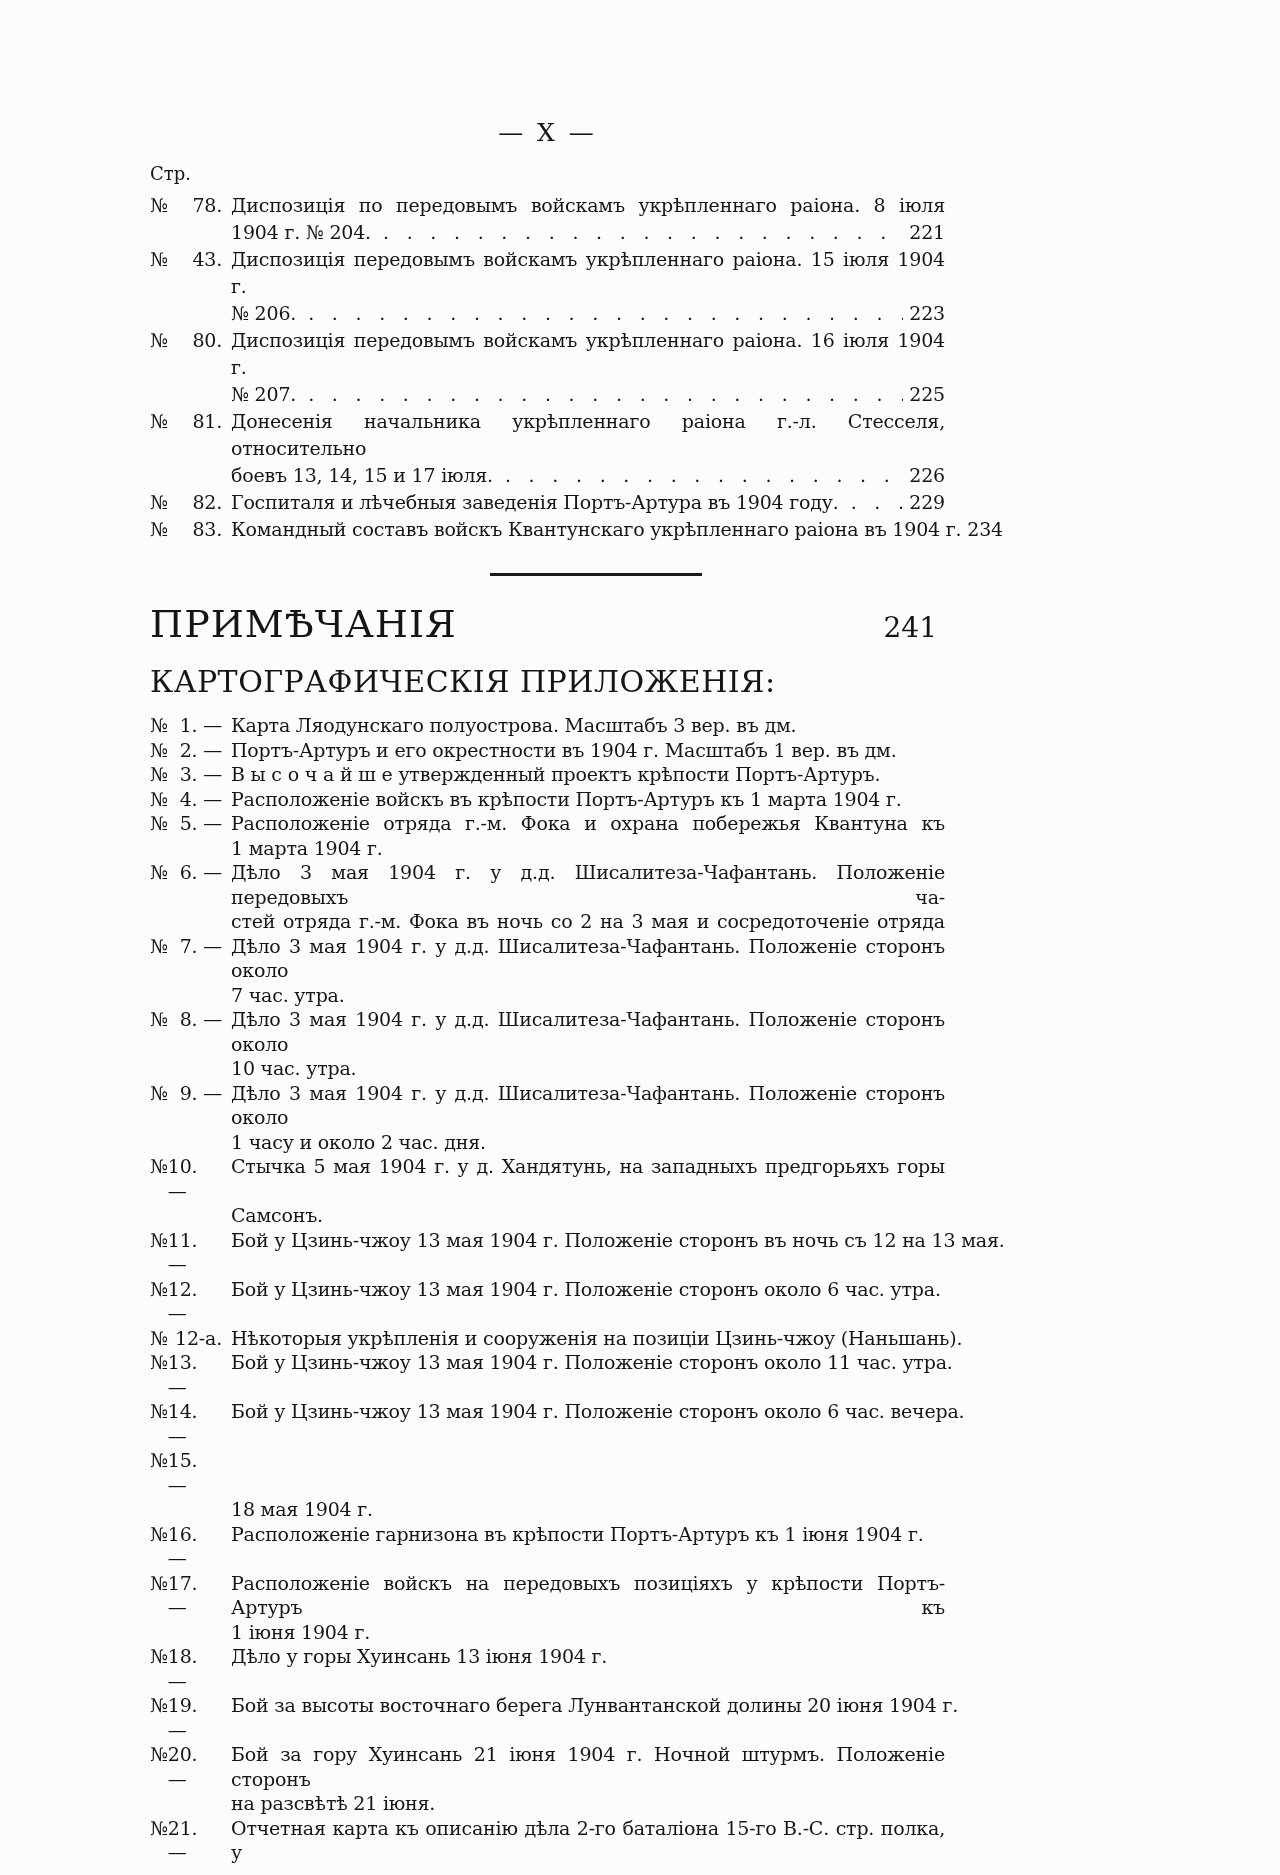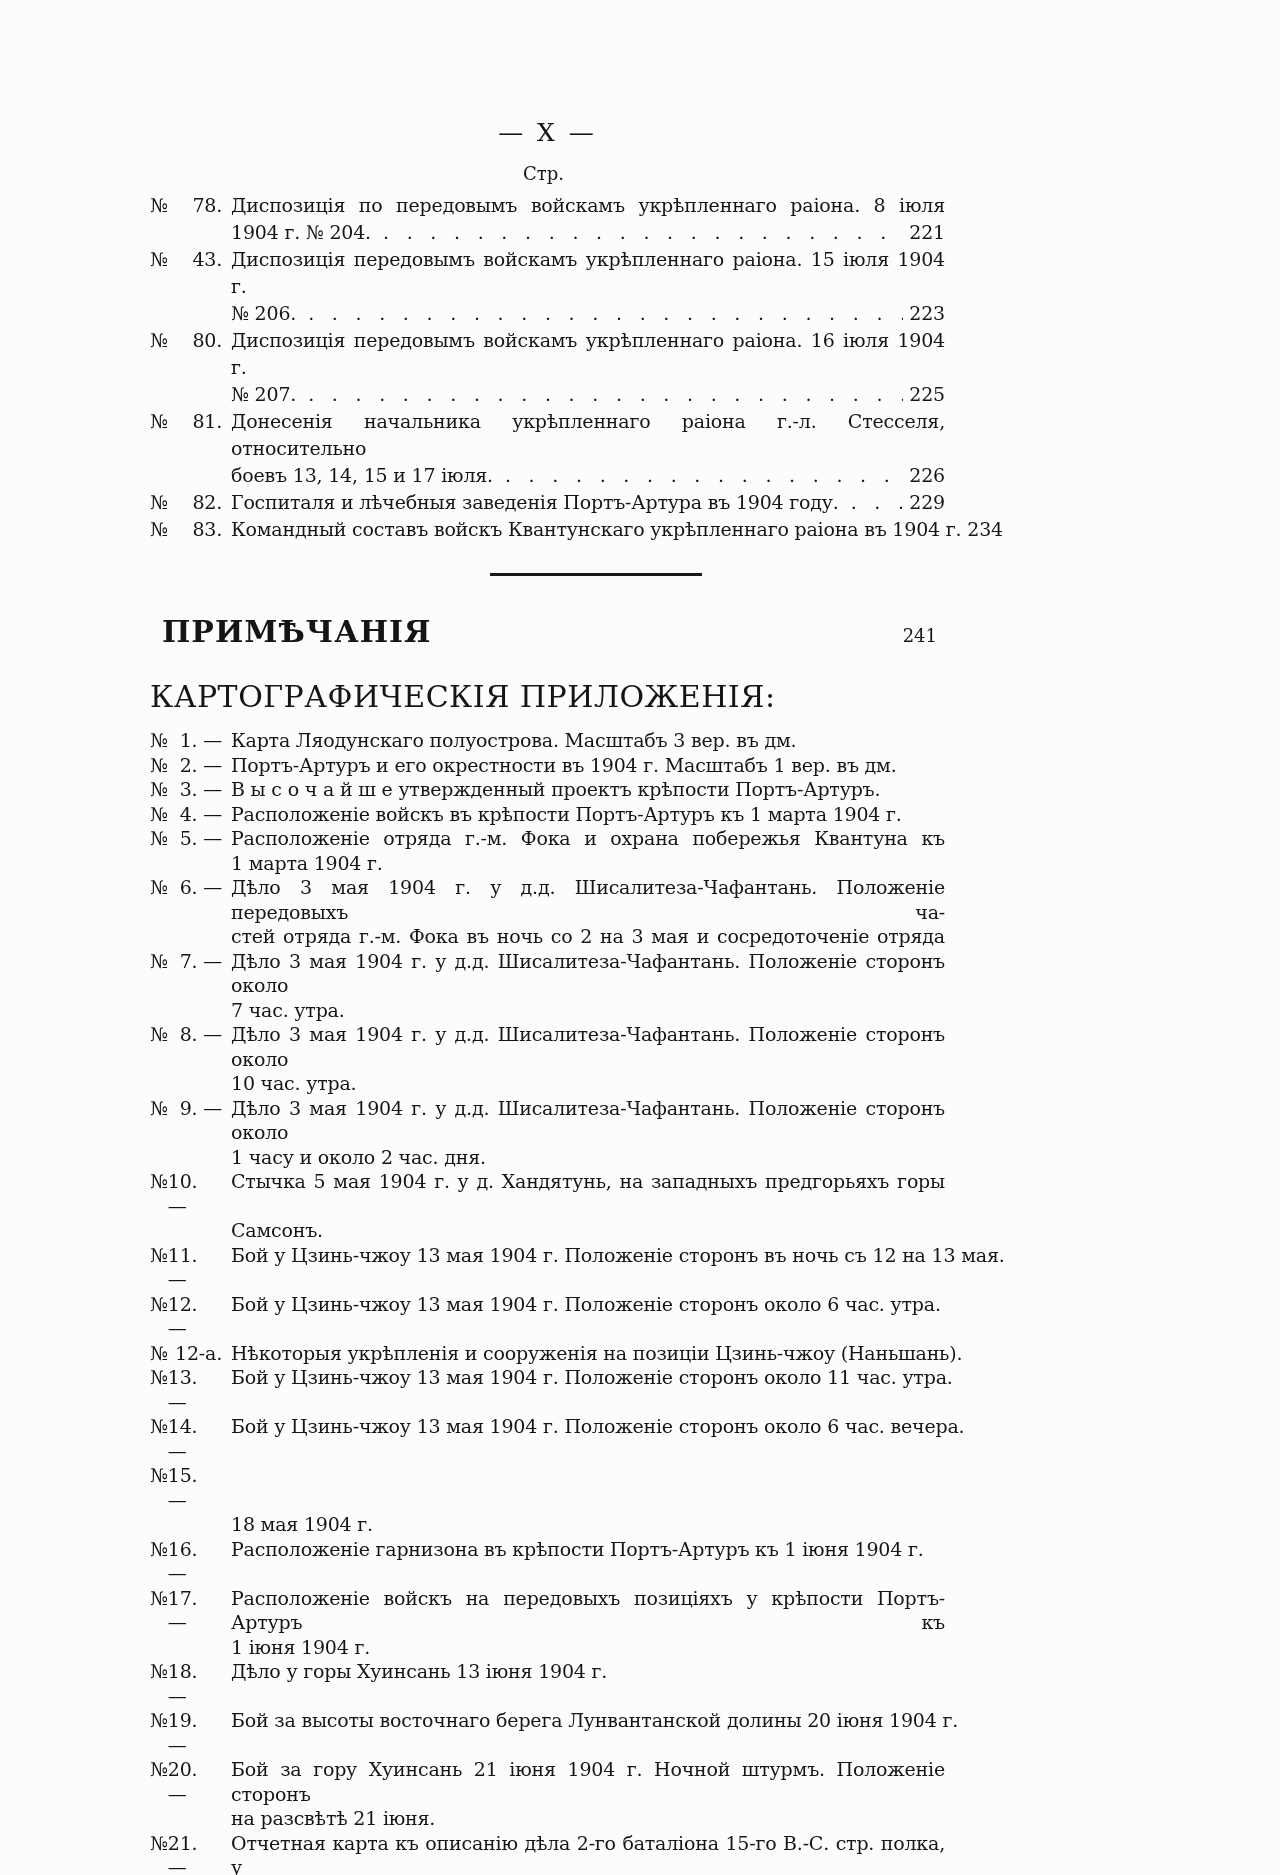--- a/index.html
+++ b/index.html
@@ -10,43 +10,43 @@
     font-family:"DejaVu Serif",serif;
     overflow:hidden;
   }
   .sheet{
     width:795px;
     margin-left:150px;
     padding-top:118px;
     font-size:19px;
   }
   .roman{font-size:25px;text-align:center;letter-spacing:3px;}
-  .str{font-size:18px;text-align:center;margin-top:16px;margin-bottom:4px;padding-right:8px;}
+  .str{font-size:18px;text-align:left;margin-top:16px;margin-bottom:4px;padding-right:8px;}
 
   section{display:block;}
   .toc{margin-top:8px;}
   .toc .row{line-height:27px;}
   .maps-list{margin-top:10px;}
   .maps-list .row{line-height:24.5px;}
 
   .row{display:flex;align-items:baseline;letter-spacing:-0.2px;}
   .num{flex:0 0 72px;display:flex;justify-content:space-between;padding-right:9px;}
   .row[data-style="justified"] .text{flex:1 1 auto;text-align:justify;text-align-last:justify;}
   .row[data-style="plain"] .text,
   .row[data-style="leaders"] .text{flex:0 1 auto;white-space:nowrap;}
   .dots{flex:1 1 30px;overflow:hidden;white-space:nowrap;word-spacing:12px;padding-left:12px;padding-right:8px;}
   .dots:empty{display:none;}
   .page{margin-left:auto;flex:0 0 auto;text-align:center;padding-left:6px;}
   .page:empty{display:none;}
 
   .rule{width:212px;border-top:3px solid #1b1a19;margin:30px 0 0 340px;}
 
   .notes-row{display:flex;align-items:baseline;justify-content:space-between;margin-top:26px;}
-  .h-notes{font-size:30px;font-weight:bold;margin:12px;letter-spacing:1px;}
-  .h-page{font-size:18px;padding-right:8px;}
+  .h-notes{font-size:38px;font-weight:normal;margin:0;letter-spacing:1px;}
+  .h-page{font-size:28px;padding-right:8px;}
   .h-maps{font-size:30px;font-weight:normal;margin:18px 0 14px 0;letter-spacing:0.5px;}
 </style>
 </head>
 <body>
 
 <div class="sheet">
 
   <div class="roman">— X —</div>
 
   <div class="str">Стр.</div>

